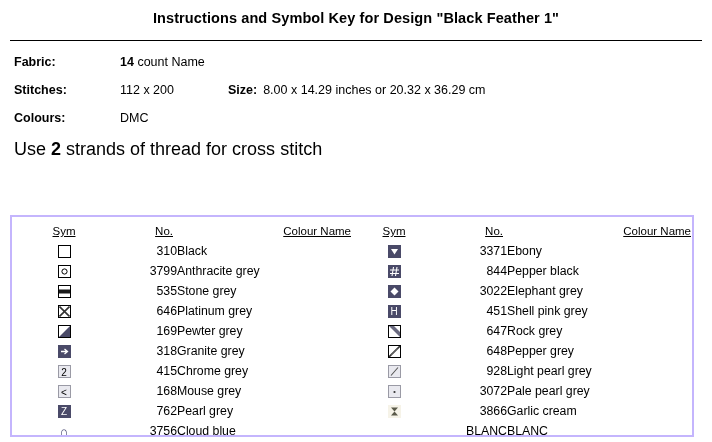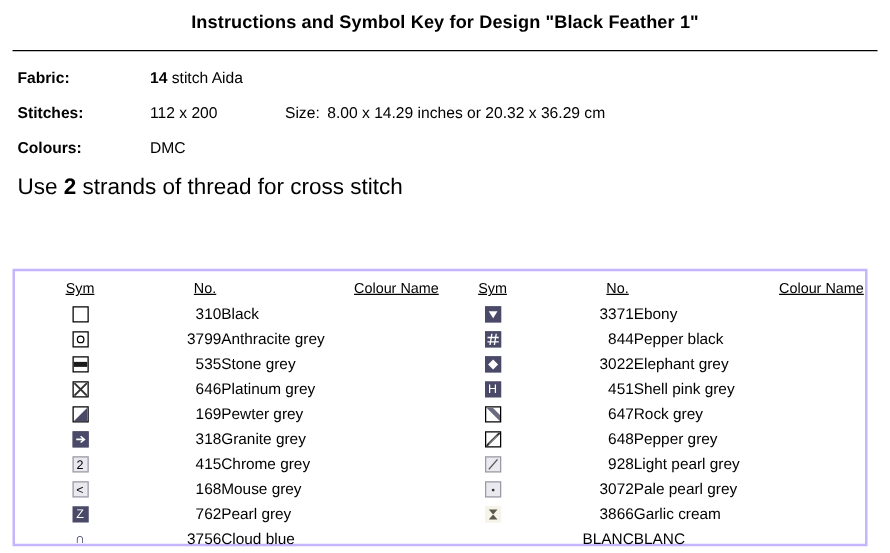--- a/index.html
+++ b/index.html
@@ -43,21 +43,21 @@
   .lbl {
     font-weight: bold;
     width: 106px;
     flex: 0 0 106px;
   }
   .val {
     white-space: pre;
   }
   .val b { font-weight: bold; }
   .size-label {
-    font-weight: normal;
+    font-weight: bold;
     margin-left: 54px;
     margin-right: 6px;
   }
   .strands {
     margin: 2px 14px 0 14px;
     font-size: 18px;
   }
   .key-box {
     position: absolute;
     left: 10px;
@@ -135,21 +135,21 @@
 <div class="page">
 
   <div class="title">Instructions and Symbol Key for Design "Black Feather 1"</div>
 
   <div class="rule"></div>
 
   <div class="info">
 
     <div class="info-row">
       <div class="lbl">Fabric:</div>
-      <div class="val"><b>14</b><span> stitch Aida</span></div>
+      <div class="val"><b>14</b><span> count Name</span></div>
     </div>
 
     <div class="info-row">
       <div class="lbl">Stitches:</div>
       <div class="val">112 x 200</div>
       <div class="size-label">Size:</div>
       <div class="val">8.00 x 14.29 inches or 20.32 x 36.29 cm</div>
     </div>
 
     <div class="info-row">

